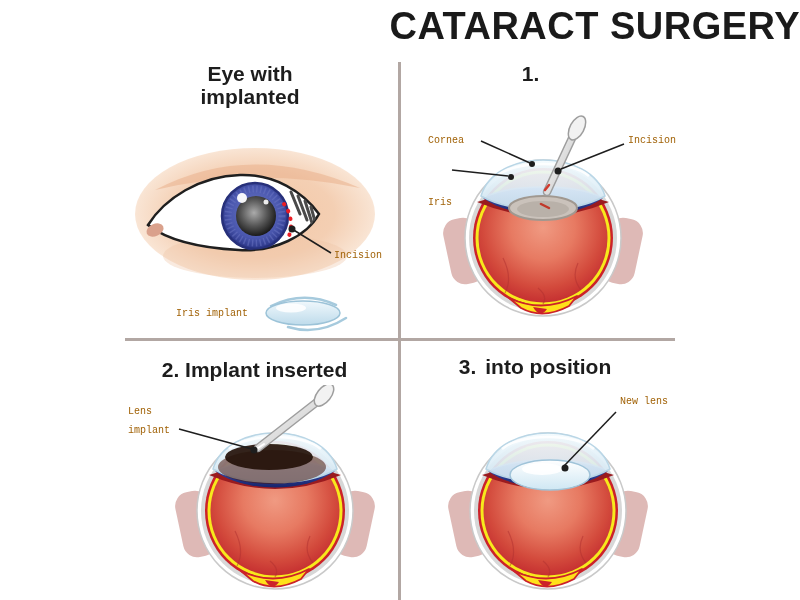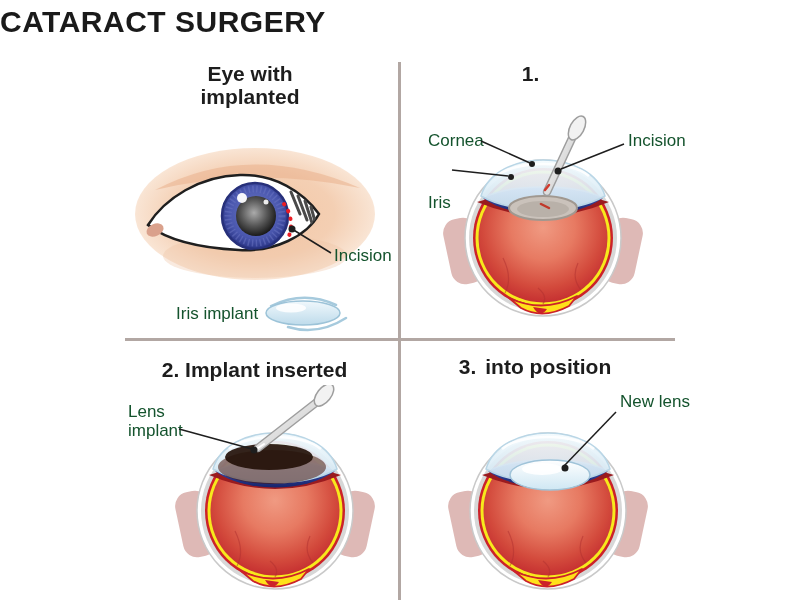--- a/index.html
+++ b/index.html
@@ -1,27 +1,27 @@
 <!DOCTYPE html>
 <html><head>
 <meta charset="utf-8">
 <style>
   html,body{margin:0;padding:0;background:#fff;}
   .canvas{position:relative;width:800px;height:600px;background:#ffffff;overflow:hidden;
           font-family:"Liberation Sans",sans-serif;color:#231f20;}
   .abs{position:absolute;}
-  .title{position:absolute;top:5px;left:0;width:100%;text-align:left;
-         font-size:30px;font-weight:800;letter-spacing:.5px;color:#1a1a1a;}
+  .title{position:absolute;top:5px;left:0;width:100%;text-align:right;
+         font-size:38px;font-weight:800;letter-spacing:.5px;color:#1a1a1a;}
   .vdiv{position:absolute;left:398px;top:62px;width:3px;height:538px;background:#b2a7a3;}
   .hdiv{position:absolute;left:125px;top:338px;width:550px;height:3px;background:#b2a7a3;}
   .heading{position:absolute;font-weight:bold;font-size:21px;line-height:23px;
            text-align:center;color:#1d1d1d;}
   .heading-flex{display:flex;justify-content:center;align-items:flex-start;}
   .heading-num{margin-right:9px;}
-  .label{position:absolute;font-size:17px;line-height:19px;color:#14532d;}
+  .label{position:absolute;font-size:10px;line-height:19px;color:#a16207;font-family:Liberation Mono, monospace;}
   svg{display:block;}
   .overlay{position:absolute;left:0;top:0;pointer-events:none;}
 </style>
 </head>
 <body>
 
 <div class="canvas">
 
   <svg width="0" height="0" style="position:absolute" aria-hidden="true">
     <defs>

